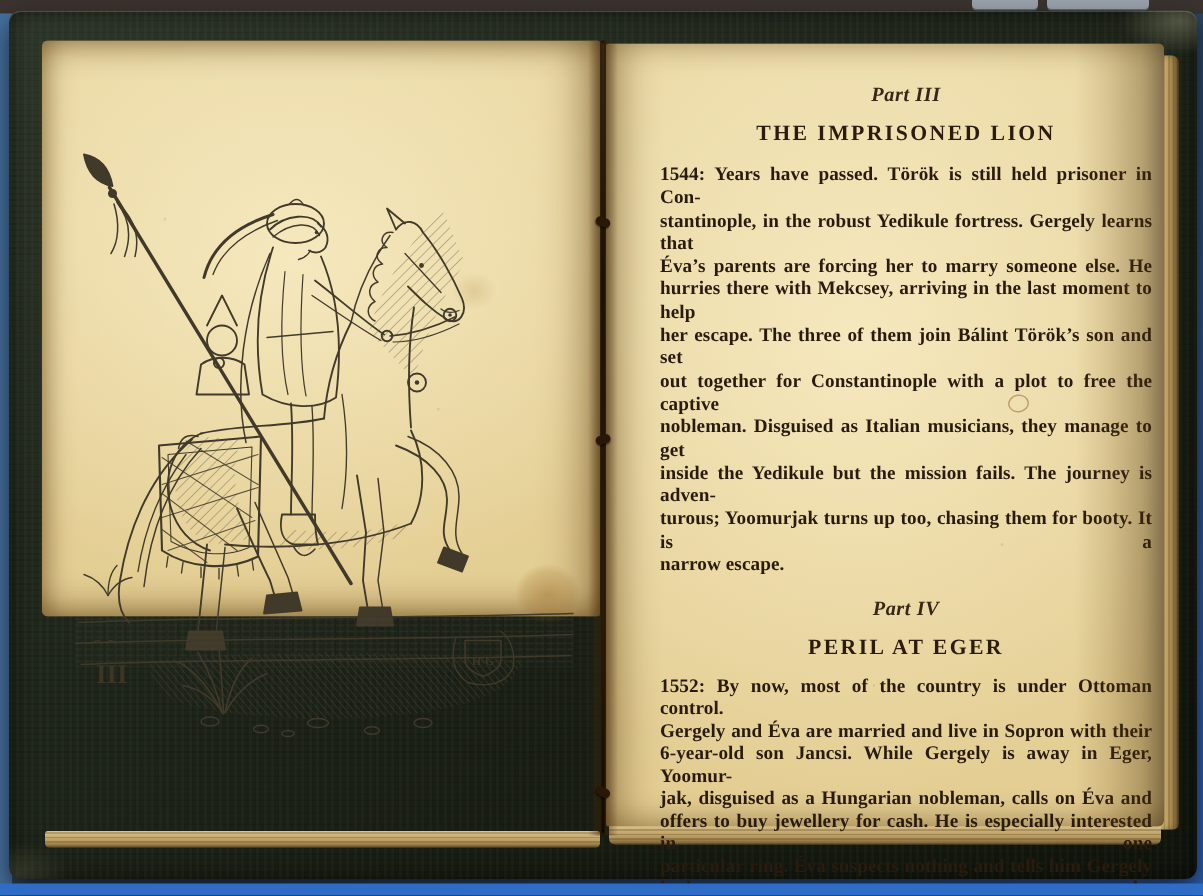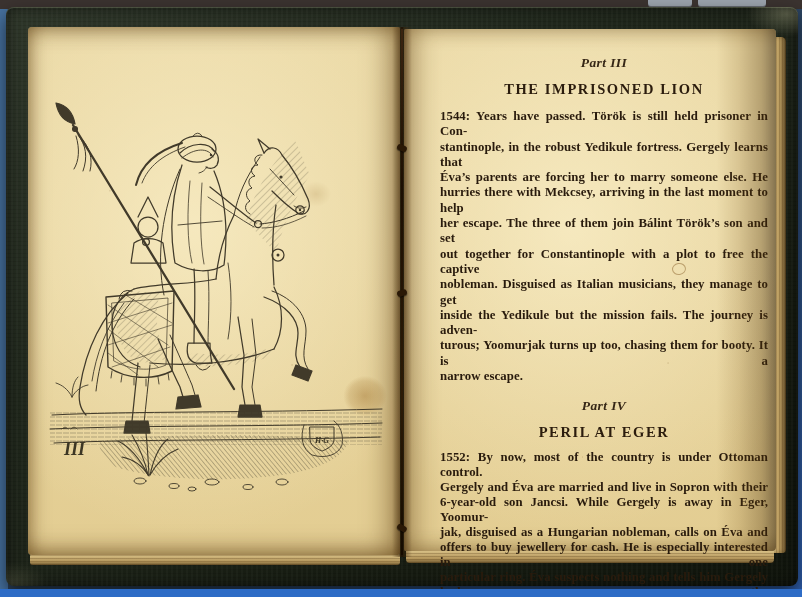--- a/index.html
+++ b/index.html
@@ -35,23 +35,23 @@
         background:linear-gradient(#e0ca90,#b2945a 70%,#6d5730);}
   .stack-bottom-l:after,.stack-bottom-r:after{content:"";position:absolute;inset:0;
         background:repeating-linear-gradient(0deg,rgba(70,45,12,.25) 0 1px,transparent 1px 3px);}
   
   .page{position:absolute;background:
         radial-gradient(120% 95% at 45% 38%,rgba(255,246,212,.6),rgba(255,246,212,0) 62%),
         radial-gradient(2px 2px at 22% 31%,rgba(120,85,30,.35),transparent 70%),
         radial-gradient(2px 2px at 71% 64%,rgba(120,85,30,.3),transparent 70%),
         radial-gradient(1.5px 1.5px at 48% 82%,rgba(120,85,30,.3),transparent 70%),
         linear-gradient(#ead8a4,#e3cd92);}
-  .page-left{left:22px;top:20px;width:372px;height:528px;border-radius:4px 2px 2px 4px;
+  .page-left{left:22px;top:20px;width:372px;height:384px;border-radius:4px 2px 2px 4px;
         box-shadow:inset -20px 0 26px -8px rgba(94,62,18,.5), inset 10px 0 18px -7px rgba(94,62,18,.5),
-                   inset 0 14px 22px -12px rgba(94,62,18,.45), inset 0 -16px 22px -12px rgba(94,62,18,.5);font-style:italic;}
+                   inset 0 14px 22px -12px rgba(94,62,18,.45), inset 0 -16px 22px -12px rgba(94,62,18,.5);}
   .page-right{left:398px;top:22px;width:372px;height:522px;border-radius:2px 4px 4px 2px;
         box-shadow:inset 20px 0 24px -9px rgba(94,62,18,.48), inset 0 12px 20px -12px rgba(94,62,18,.38),
                    inset 0 -14px 20px -12px rgba(94,62,18,.45);}
   .curl-right{position:absolute;inset:0;border-radius:2px 4px 4px 2px;pointer-events:none;
         background:linear-gradient(90deg,transparent 0 84%,rgba(110,75,20,.16) 90%,rgba(80,52,10,.34) 96%,rgba(44,26,4,.5) 100%);}
   
   .gutter{position:absolute;left:386px;top:20px;width:20px;height:530px;
         background:linear-gradient(90deg,rgba(60,36,8,0) 0,rgba(60,36,8,.5) 40%,rgba(26,14,2,.9) 50%,rgba(60,36,8,.5) 60%,rgba(60,36,8,0) 100%);}
   .gutter-line{position:absolute;left:9px;top:2px;width:2px;height:526px;background:linear-gradient(#3a2410,#1c0e02 30%,#2c1a06 70%,#140a00);}
   .knot{position:absolute;left:5px;width:10px;height:6px;background:#2a1806;border-radius:3px;box-shadow:0 1px 1px rgba(0,0,0,.5);}

